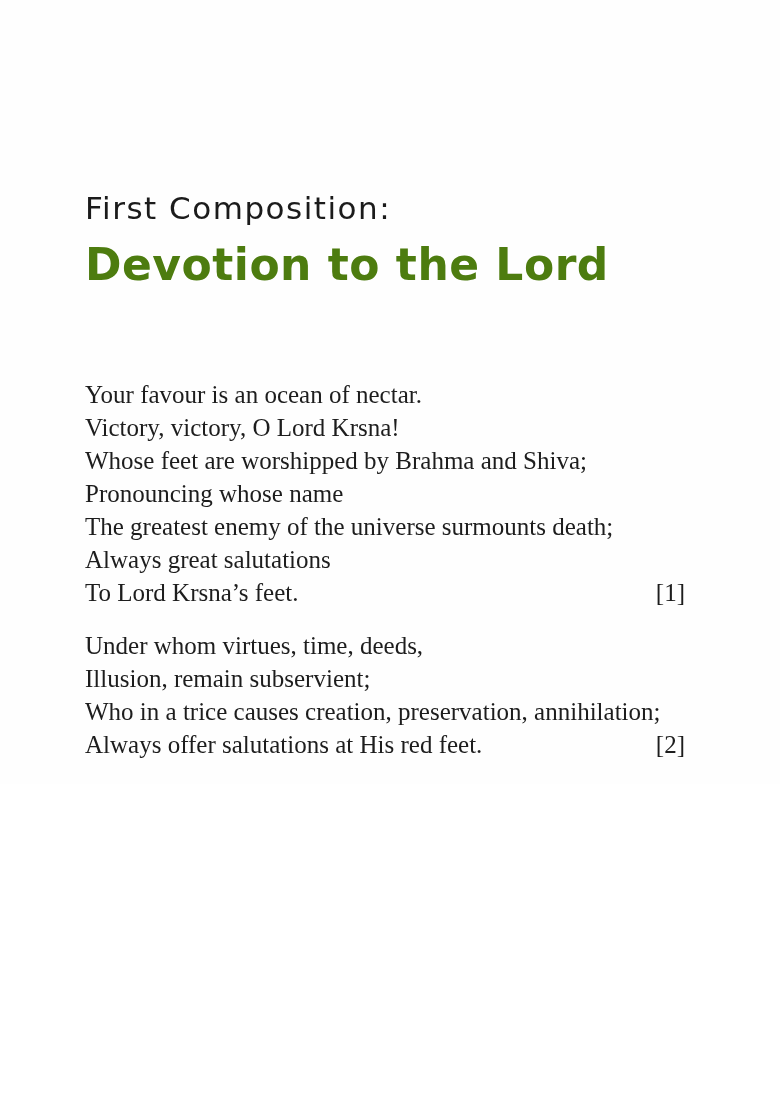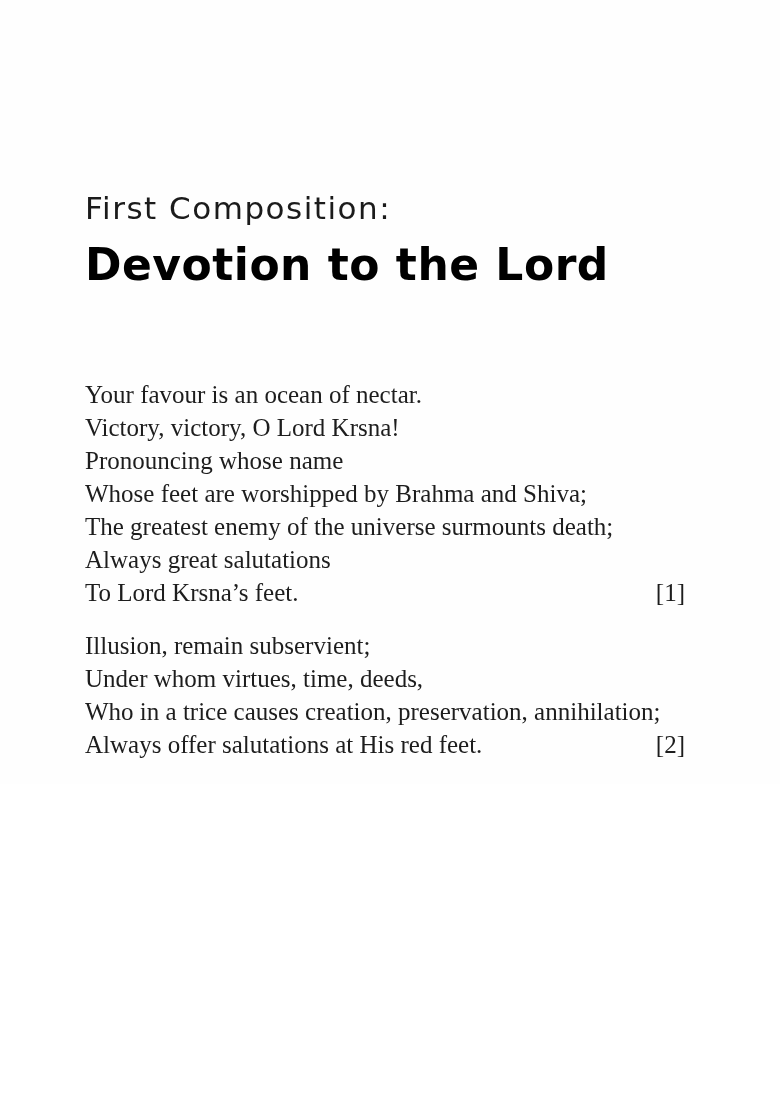--- a/index.html
+++ b/index.html
@@ -24,21 +24,21 @@
     letter-spacing: 1.5px;
     color: #1b1b1b;
     line-height: 1.2;
   }
   .page-title {
     margin: 14px 0 0 0;
     font-family: "DejaVu Sans", sans-serif;
     font-weight: 700;
     font-size: 44px;
     letter-spacing: 0.5px;
-    color: #000000;
+    color: #4d7c0f;
     line-height: 1.1;
   }
   .poem {
     margin-top: 88px;
     width: 600px;
     font-family: "Liberation Serif", serif;
     font-size: 25px;
     line-height: 33px;
     color: #1d1d1d;
   }
@@ -69,42 +69,42 @@
 
   <main class="poem" id="poem">
       <div class="stanza">
         <div class="poem-line">
           <span class="poem-line-text">Your favour is an ocean of nectar.</span>
         </div>
         <div class="poem-line">
           <span class="poem-line-text">Victory, victory, O Lord Krsna!</span>
         </div>
         <div class="poem-line">
-          <span class="poem-line-text">Pronouncing whose name</span>
+          <span class="poem-line-text">Whose feet are worshipped by Brahma and Shiva;</span>
         </div>
         <div class="poem-line">
-          <span class="poem-line-text">Whose feet are worshipped by Brahma and Shiva;</span>
+          <span class="poem-line-text">Pronouncing whose name</span>
         </div>
         <div class="poem-line">
           <span class="poem-line-text">The greatest enemy of the universe surmounts death;</span>
         </div>
         <div class="poem-line">
           <span class="poem-line-text">Always great salutations</span>
         </div>
         <div class="poem-line">
           <span class="poem-line-text">To Lord Krsna’s feet.</span>
           <span class="verse-number">[1]</span>
         </div>
       </div>
       <div class="stanza">
         <div class="poem-line">
-          <span class="poem-line-text">Illusion, remain subservient;</span>
+          <span class="poem-line-text">Under whom virtues, time, deeds,</span>
         </div>
         <div class="poem-line">
-          <span class="poem-line-text">Under whom virtues, time, deeds,</span>
+          <span class="poem-line-text">Illusion, remain subservient;</span>
         </div>
         <div class="poem-line">
           <span class="poem-line-text">Who in a trice causes creation, preservation, annihilation;</span>
         </div>
         <div class="poem-line">
           <span class="poem-line-text">Always offer salutations at His red feet.</span>
           <span class="verse-number">[2]</span>
         </div>
       </div>
     </main>

